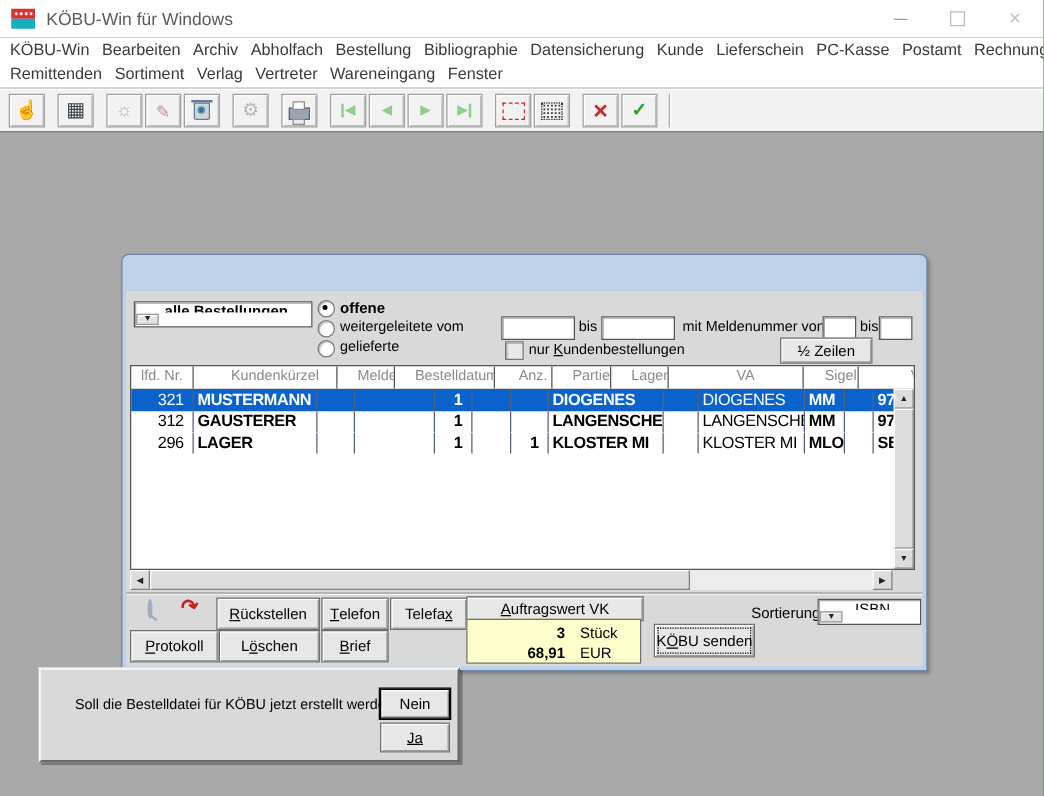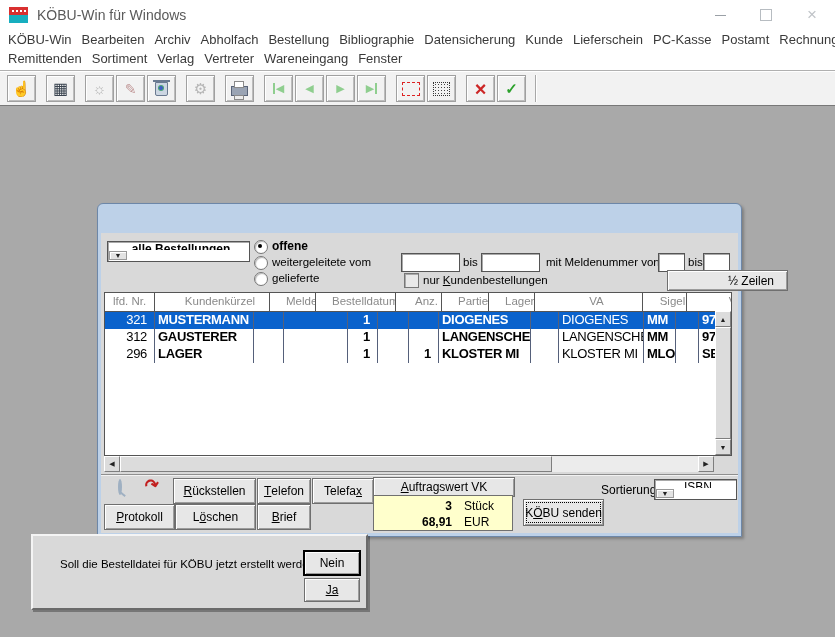--- a/index.html
+++ b/index.html
@@ -245,21 +245,21 @@
         <div class="abs sunk" style="left:557px;top:20px;width:25px;height:17px;"></div>
         <span class="abs" style="left:587px;top:23px;">bis</span>
         <div class="abs sunk" style="left:602px;top:20px;width:25px;height:17px;"></div>
 
         <span class="abs radio" style="left:153px;top:39px;"></span>
         <span class="abs" style="left:171px;top:39px;">gelieferte</span>
 
         <span class="abs chk" style="left:303px;top:40px;"></span>
         <span class="abs" style="left:322px;top:41px;"><span>nur </span><u>K</u><span>undenbestellungen</span></span>
 
-        <div class="abs b3d" style="left:566px;top:37px;width:72px;height:19px;padding-left:47px;">
+        <div class="abs b3d" style="left:523px;top:37px;width:72px;height:19px;">
           <span>½ Zeilen</span>
         </div>
 
         
         <div class="abs tbl" id="tbl">
           <div class="thead">
               <span class="hc c0">lfd. Nr.</span>
               <span class="hc c1">Kundenkürzel</span>
               <span class="hc c2">Melde</span>
               <span class="hc c3">Bestelldatum</span>

